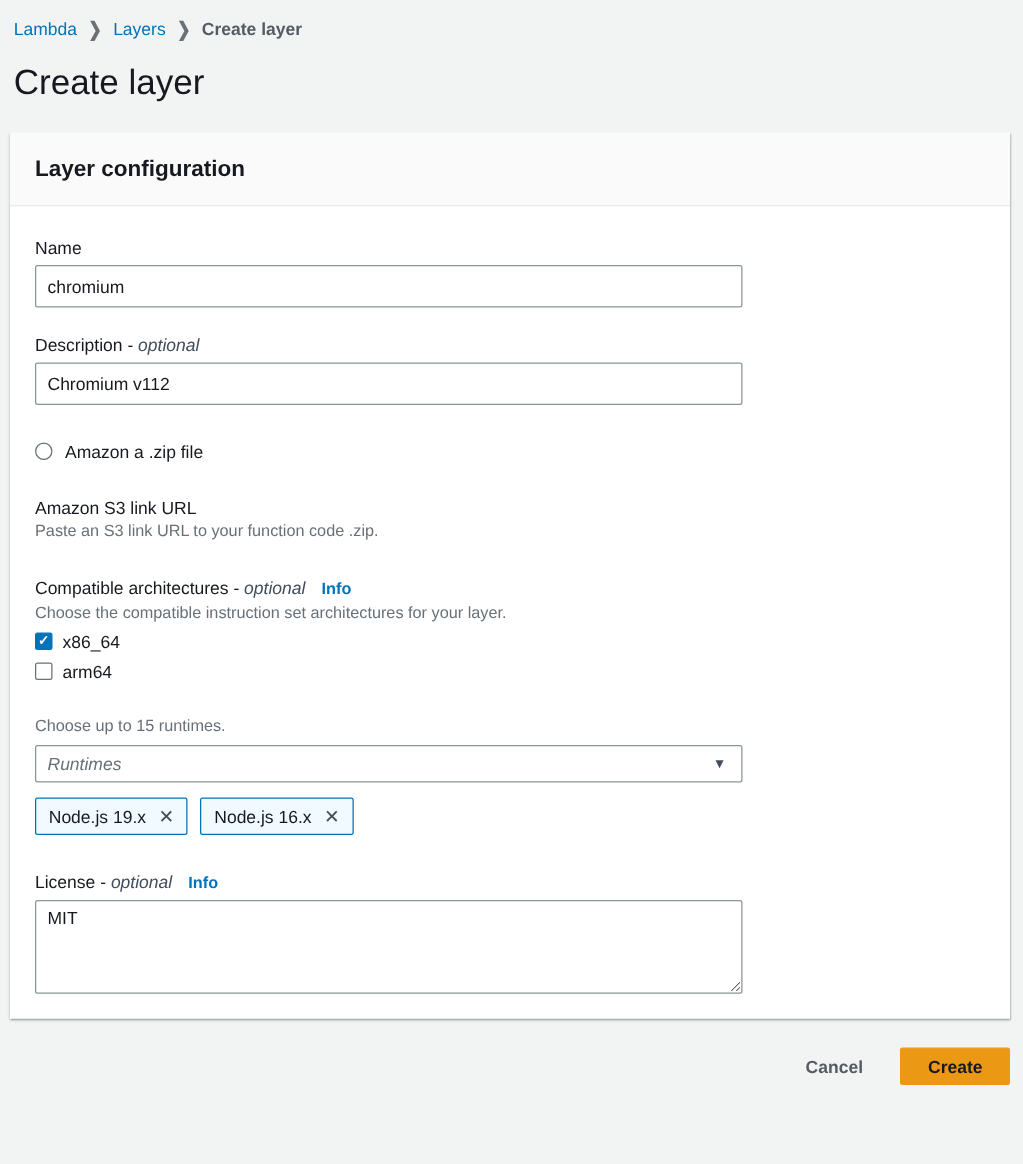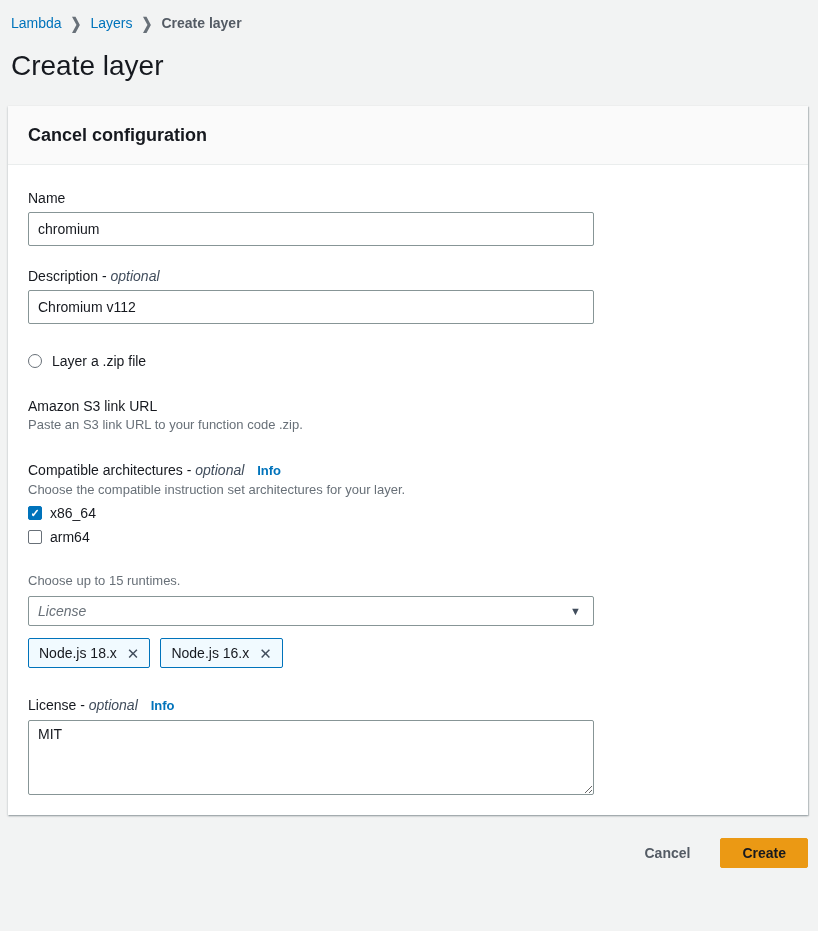--- a/index.html
+++ b/index.html
@@ -156,41 +156,41 @@
     <span class="sep">❯</span>
     <a>Layers</a>
     <span class="sep">❯</span>
     <span class="current">Create layer</span>
   </nav>
 
   <h1 class="page-title">Create layer</h1>
 
   <section class="card">
     <div class="card-header">
-      <h2>Cancel configuration</h2>
+      <h2>Layer configuration</h2>
     </div>
     <div class="card-body">
 
       <div>
         <label class="field-label">Name</label>
         <input class="text-input" type="text" readonly="" value="chromium" style="">
       </div>
 
       <div class="section-gap-sm">
         <label class="field-label">
           <span>Description -</span>
           <span class="optional">optional</span>
         </label>
         <input class="text-input" type="text" readonly="" value="Chromium v112" style="">
       </div>
 
       <div class="radio-group">
         <div class="radio-row">
           <span class="radio"></span>
-          <span>Layer a .zip file</span>
+          <span>Amazon a .zip file</span>
         </div>
       </div>
 
       <div class="section-gap">
         <label class="field-label" style="margin-bottom:2px;">Amazon S3 link URL</label>
         <p class="field-hint">Paste an S3 link URL to your function code .zip.</p>
       </div>
 
       <div class="section-gap">
         <label class="field-label" style="margin-bottom:2px;">
@@ -207,26 +207,26 @@
         </div>
         <div class="checkbox-row">
           <span class="checkbox"></span>
           <span>arm64</span>
         </div>
       </div>
 
       <div class="section-gap">
         <p class="field-hint">Choose up to 15 runtimes.</p>
         <div class="select-box">
-          <span class="select-placeholder">License</span>
+          <span class="select-placeholder">Runtimes</span>
           <span class="select-caret">▼</span>
         </div>
         <div class="token-row">
           <div class="token">
-            <span>Node.js 18.x</span>
+            <span>Node.js 19.x</span>
             <span class="token-close">✕</span>
           </div>
           <div class="token">
             <span>Node.js 16.x</span>
             <span class="token-close">✕</span>
           </div>
         </div>
       </div>
 
       <div class="section-gap">

